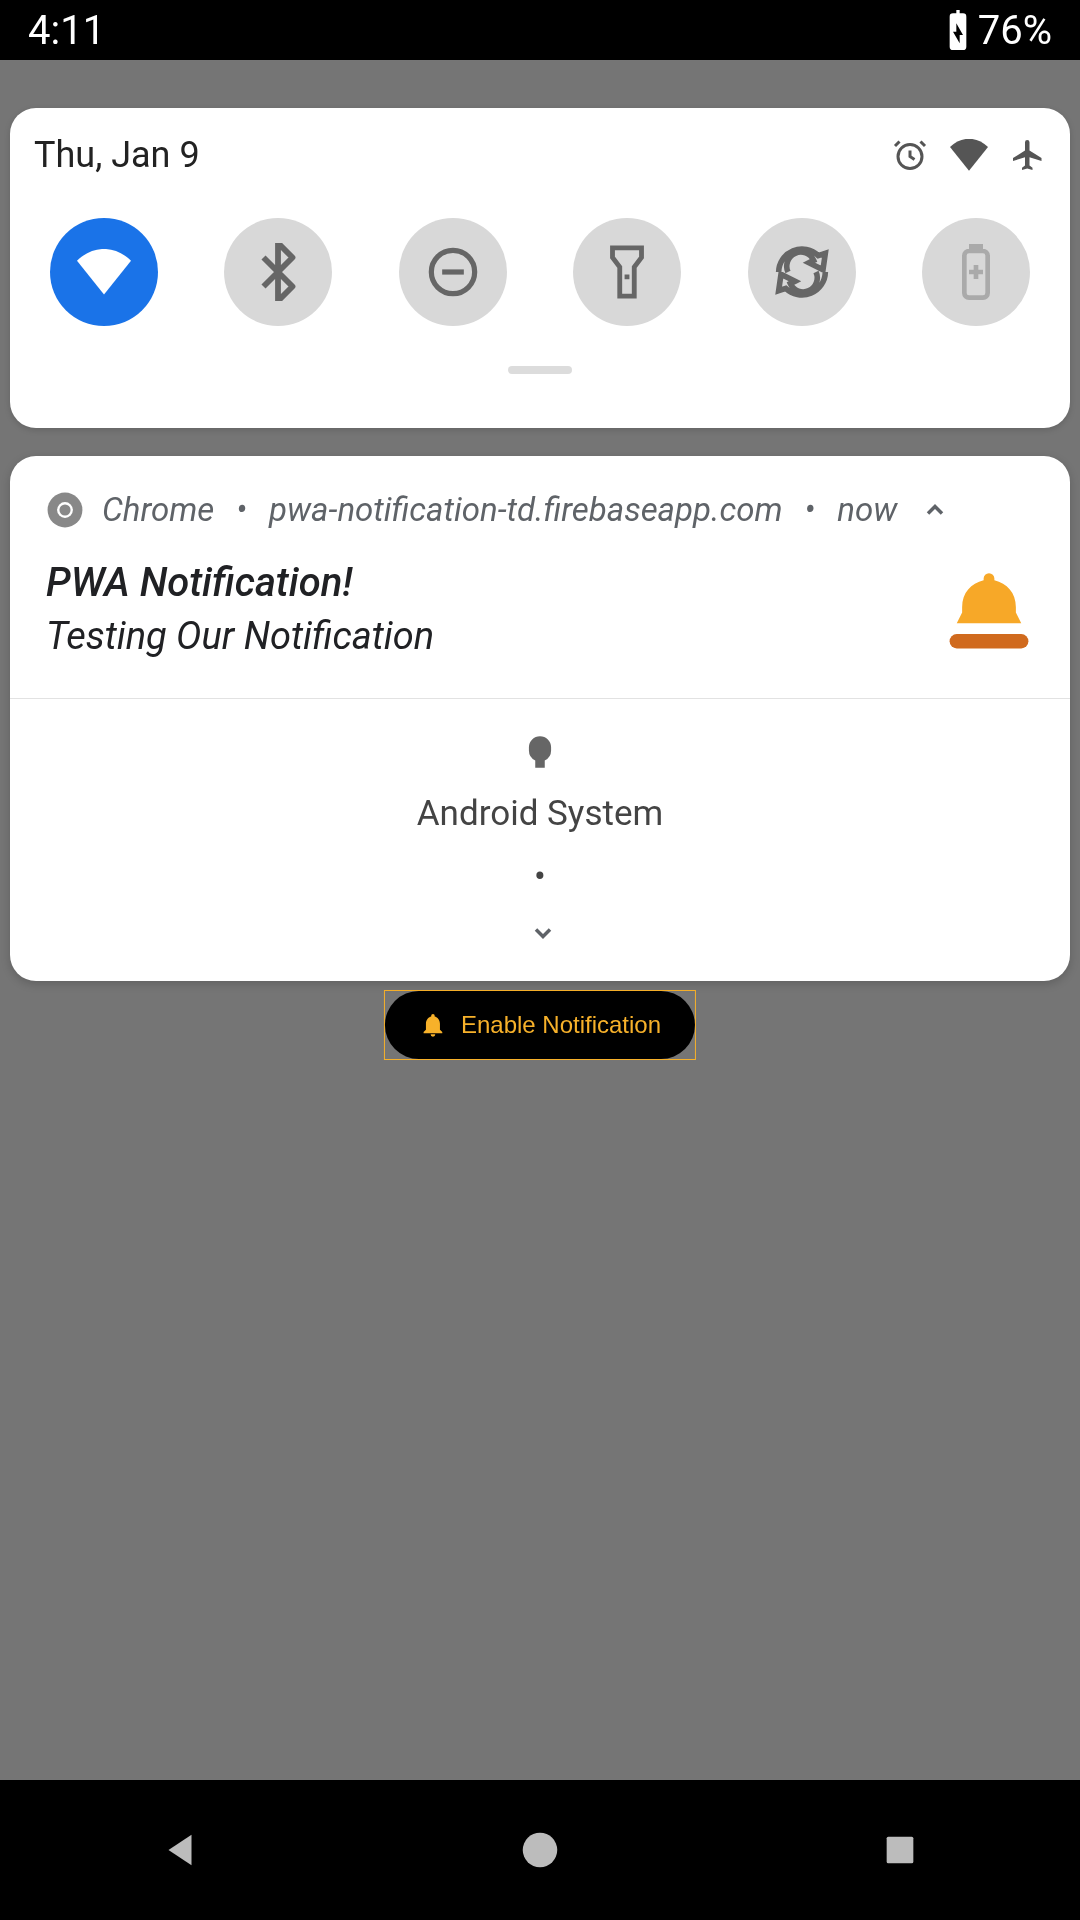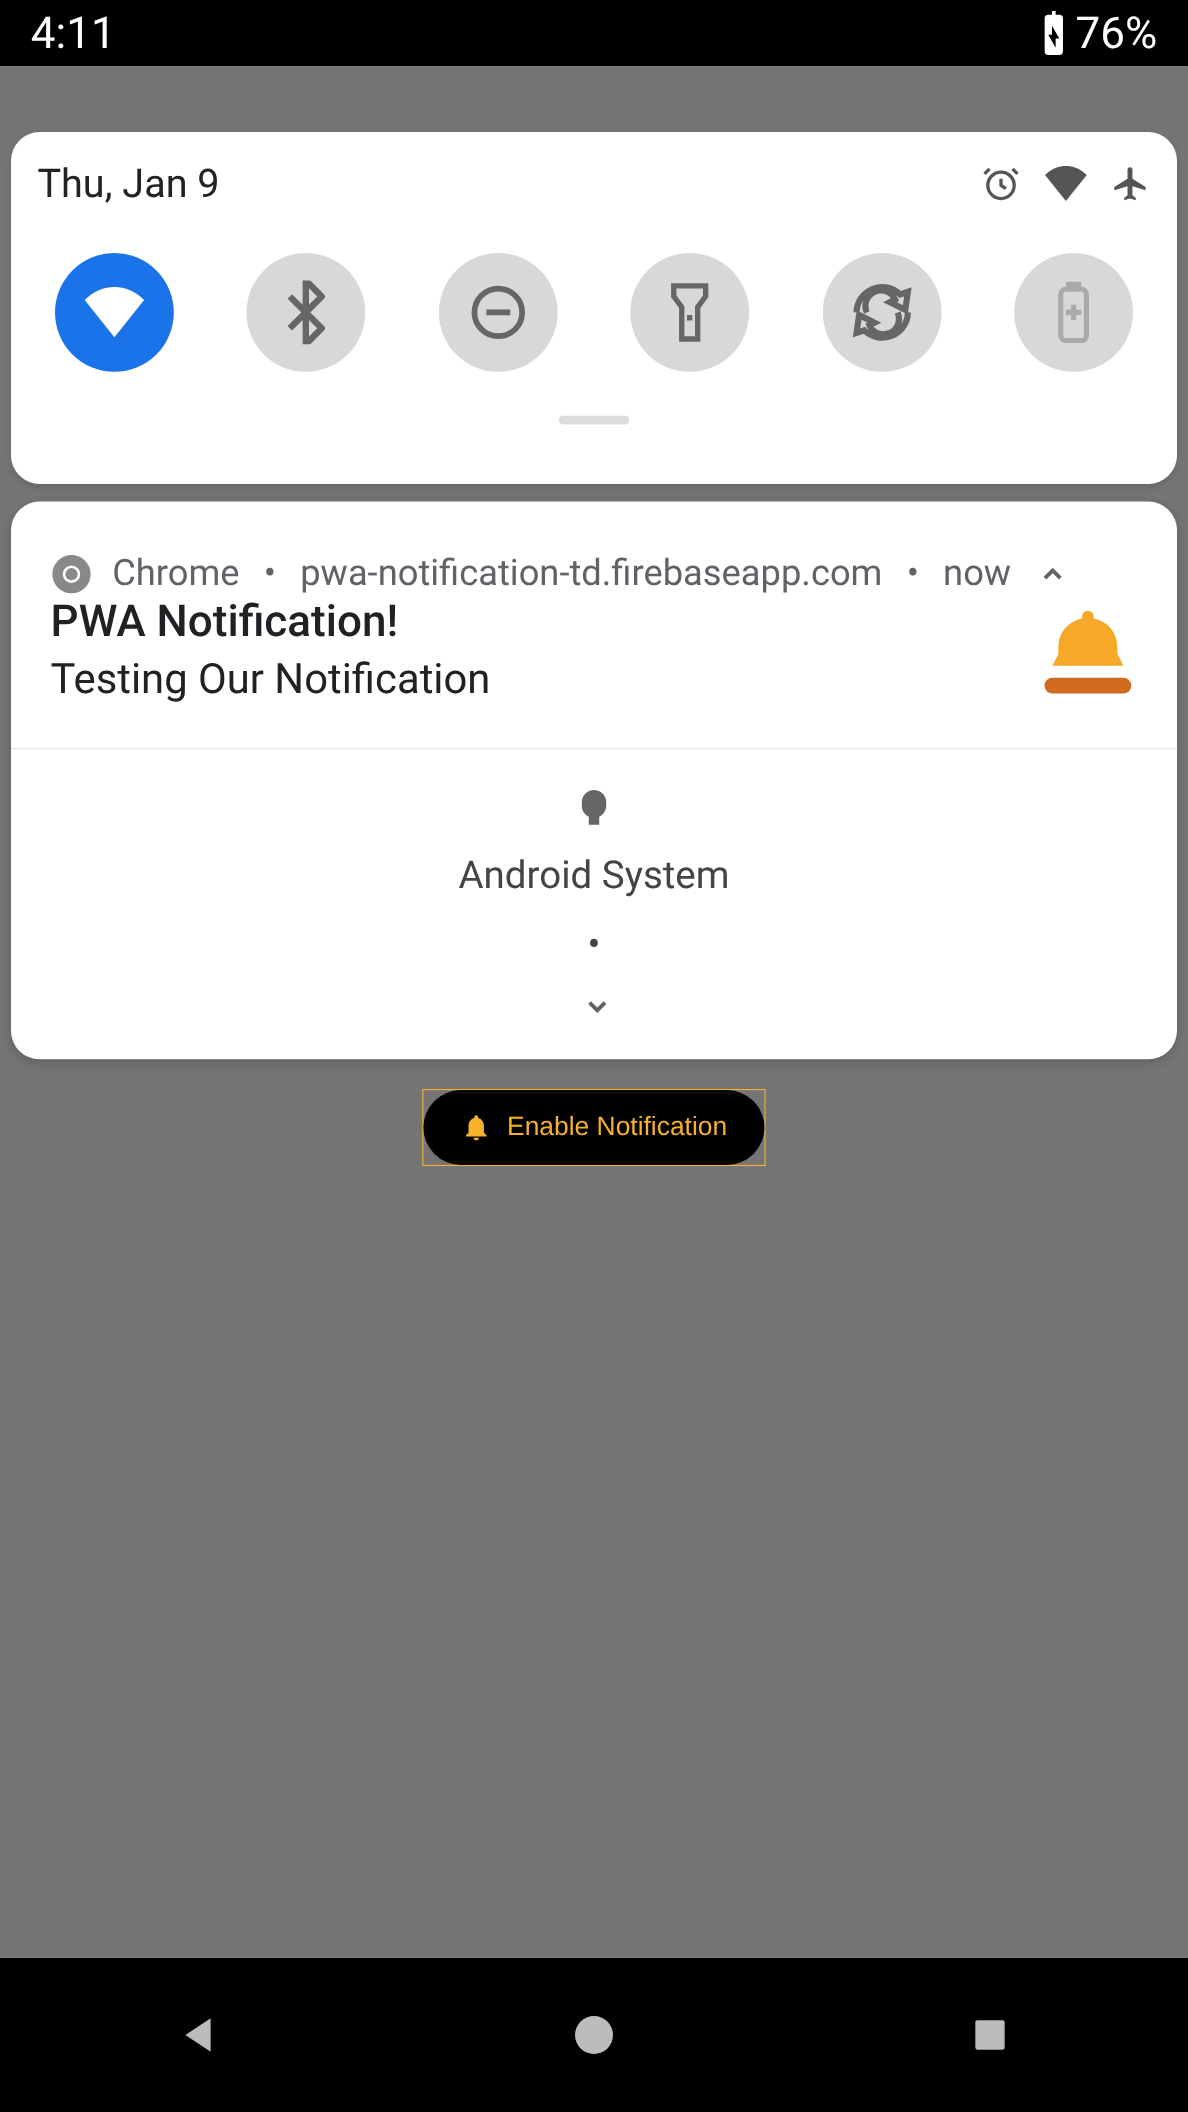--- a/index.html
+++ b/index.html
@@ -55,21 +55,21 @@
   .enable-btn {
     background: #000; color: #f7b12a;
     border: none; border-radius: 50px;
     padding: 20px 34px;
     font-size: 24px;
     display: flex; align-items: center; gap: 14px;
   }
 
   
   .qs-panel {
-    position: absolute; top: 120px; left: 10px; right: 10px;
+    position: absolute; top: 108px; left: 10px; right: 10px;
     height: 320px;
     background: #fff; border-radius: 26px;
     z-index: 20;
     padding: 26px 24px 0 24px;
     box-shadow: 0 2px 6px rgba(0,0,0,.15);
   }
   .qs-header { display:flex; align-items:center; justify-content:space-between; }
   .qs-date { font-size: 36px; color: #222; }
   .qs-status-icons { display:flex; gap:22px; align-items:center; }
   .qs-tiles { display:flex; justify-content:space-between; margin-top: 42px; padding: 0 16px; }
@@ -86,25 +86,25 @@
   }
 
   
   .notif-group {
     position: absolute; top: 456px; left: 10px; right: 10px;
     background: #fff; border-radius: 26px;
     z-index: 20;
     box-shadow: 0 3px 10px rgba(0,0,0,.18);
     overflow: hidden;
   }
-  .notif-item { padding: 46px 36px 40px; }
+  .notif-item { padding: 34px 36px 40px; font-style: italic; }
   .notif-divider { border-top: 1px solid #e2e2e2; }
   .notif-hdr { display:flex; align-items:center; gap:18px; font-size: 33px; color:#5f6368; }
   .notif-hdr .dot { margin: 0 4px; }
-  .notif-body { display:flex; align-items:center; }
+  .notif-body { display:flex; align-items:center; margin-top: 30px; }
   .notif-text { flex:1; }
   .notif-title { font-size: 40px; font-weight: 500; color:#202124; }
   .notif-msg { font-size: 38px; color:#202124; margin-top: 8px; }
   .notif-action { font-size: 40px; color:#777; margin-top: 42px; }
   .bell-large {
     width: 90px; display:flex; align-items:center; justify-content:center;
   }
 
   .sys-item { padding: 34px 36px; display:flex; align-items:center; gap:22px; font-size: 35px; color:#444;flex-direction:column; }
 

